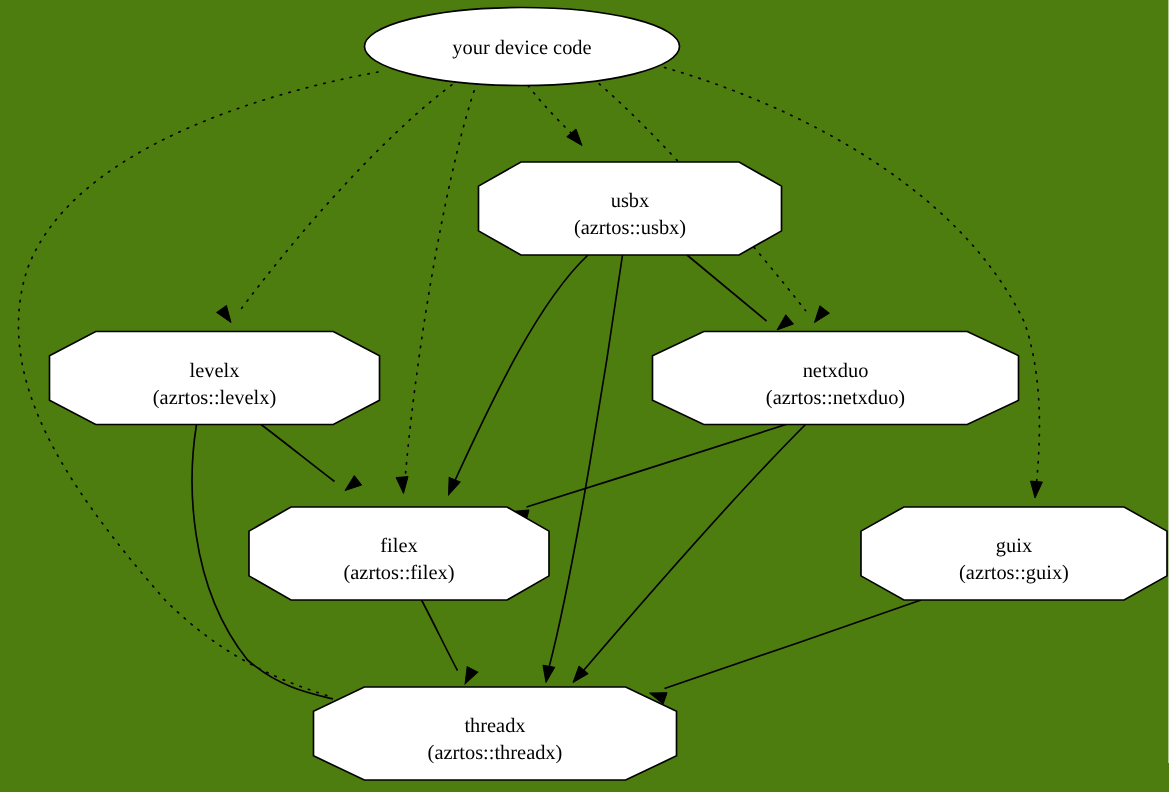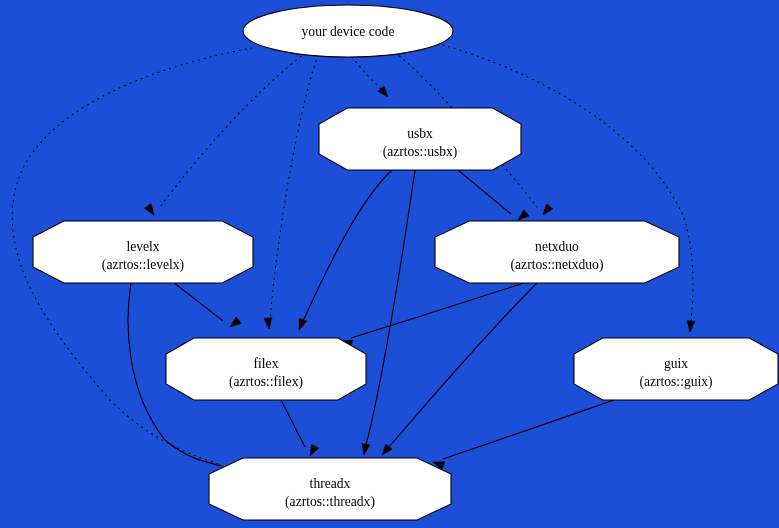--- a/index.html
+++ b/index.html
@@ -1,18 +1,18 @@
 <!DOCTYPE html>
 <html><head>
 <meta charset="utf-8">
 <style>
   html,body{margin:0;padding:0;background:#ffffff;}
   body{width:779px;height:528px;overflow:hidden;
        font-family:"Liberation Serif","DejaVu Serif",serif;}
-  #canvas{position:relative;width:779px;height:528px;background:#1d4ed8;}
+  #canvas{position:relative;width:779px;height:528px;background:#4d7c0f;}
   svg{display:block;}
   .node-shape{fill:#ffffff;stroke:#000000;stroke-width:1.1;}
   .edge-solid{fill:none;stroke:#000000;stroke-width:1.1;}
   .edge-dotted{fill:none;stroke:#000000;stroke-width:1.1;
                stroke-dasharray:1,5;stroke-linecap:round;}
   .arrow{fill:#000000;stroke:#000000;stroke-width:0.6;}
   .node-label{font-family:"Liberation Serif","DejaVu Serif",serif;
               font-size:13.6px;fill:#000000;text-anchor:middle;}
 </style>
 </head>

